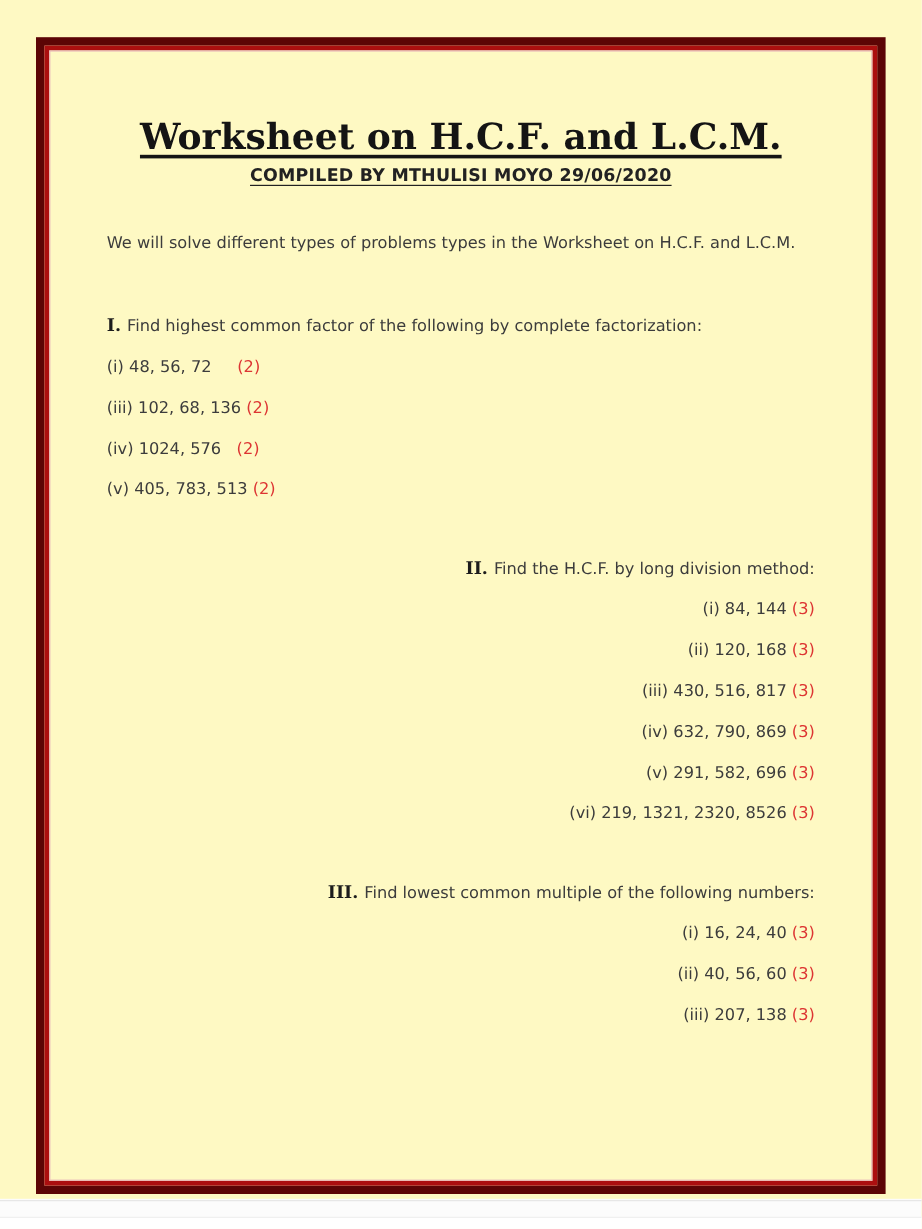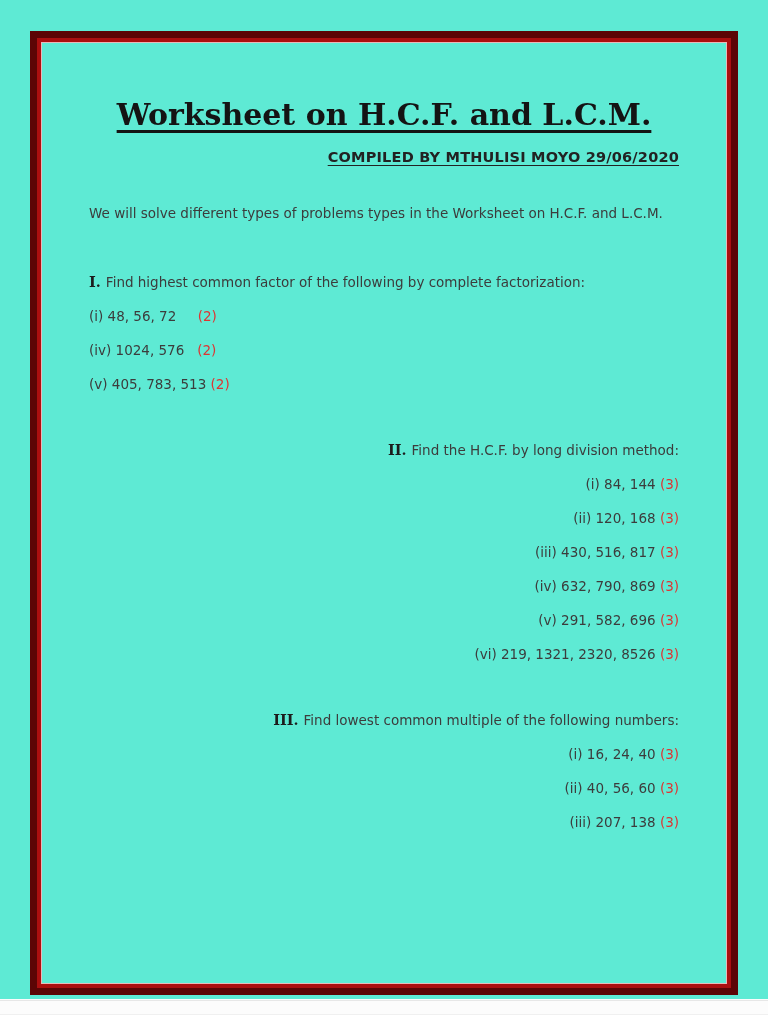--- a/index.html
+++ b/index.html
@@ -7,21 +7,21 @@
   body {
     font-family: "DejaVu Sans", "Liberation Sans", sans-serif;
     background: #fcfcfc;
     position: relative;
     overflow: hidden;
   }
   .viewer { position: absolute; inset: 0; }
   .sheet {
     position: absolute;
     left: 0; top: 0; width: 768px; height: 999px;
-    background: #5eead4;
+    background: #fef9c3;
   }
   .page-edge-line {
     position: absolute;
     left: 0; top: 1000px; width: 768px; height: 1px;
     background: #e7e7e7;
   }
   .next-page-sliver {
     position: absolute;
     left: 0; top: 1014px; width: 768px; height: 10px;
     background: #ffffff;
@@ -53,25 +53,25 @@
     font-weight: bold;
     font-size: 30px;
     line-height: 36px;
     text-align: center;
     color: #141414;
     text-decoration: underline;
     text-decoration-thickness: 2.5px;
     text-underline-offset: 5px;
   }
   .doc-subtitle {
-    margin-top: 14px;
+    margin-top: 4px;
     font-weight: bold;
     font-size: 14.5px;
     line-height: 20px;
-    text-align: right;
+    text-align: center;
     color: #222222;
     text-decoration: underline;
     text-underline-offset: 3px;
     letter-spacing: 0.2px;
   }
   .intro {
     margin-top: 35px;
     line-height: 22.5px;
     white-space: pre-wrap;
   }
@@ -104,20 +104,21 @@
         <div class="frame-inner">
           <div class="content">
 
             <h1 class="doc-title">Worksheet on H.C.F. and L.C.M.</h1>
             <h2 class="doc-subtitle">COMPILED BY MTHULISI MOYO 29/06/2020</h2>
             <p class="intro">We will solve different types of problems types in the Worksheet on H.C.F. and L.C.M.</p>
 
             <div class="section">
               <p class="section-heading"><span class="numeral">I.</span><span>Find highest common factor of the following by complete factorization:</span></p>
               <p class="item"><span>(i) 48, 56, 72     </span><span class="mark">(2)</span></p>
+              <p class="item"><span>(iii) 102, 68, 136 </span><span class="mark">(2)</span></p>
               <p class="item"><span>(iv) 1024, 576   </span><span class="mark">(2)</span></p>
               <p class="item"><span>(v) 405, 783, 513 </span><span class="mark">(2)</span></p>
             </div>
 
             <div class="section">
               <p class="section-heading"><span class="numeral">II.</span><span>Find the H.C.F. by long division method:</span></p>
               <p class="item"><span>(i) 84, 144 </span><span class="mark">(3)</span></p>
               <p class="item"><span>(ii) 120, 168 </span><span class="mark">(3)</span></p>
               <p class="item"><span>(iii) 430, 516, 817 </span><span class="mark">(3)</span></p>
               <p class="item"><span>(iv) 632, 790, 869 </span><span class="mark">(3)</span></p>

